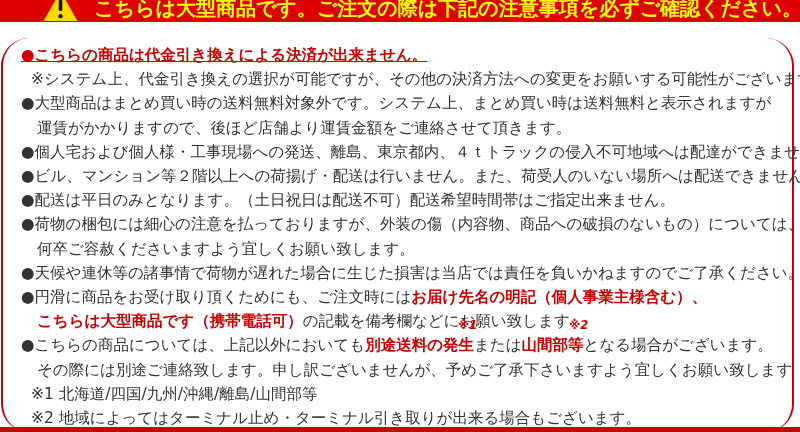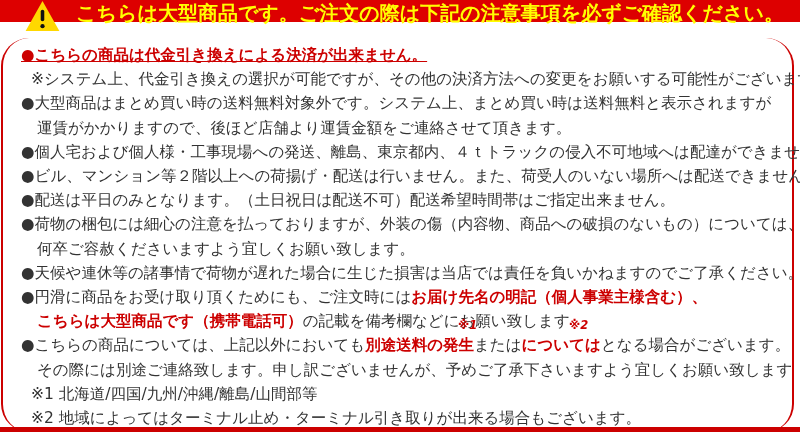--- a/index.html
+++ b/index.html
@@ -15,22 +15,22 @@
     background: #ffffff;
     overflow: hidden;
   }
   
   .header {
     position: absolute;
     top: 0; left: 0; right: 0;
     height: 22px;
     background: #dd0000;
     display: flex;
-    align-items: flex-start;
-    padding-left: 24px;
+    align-items: flex-end;
+    padding-left: 42px;
     box-sizing: border-box;
   }
   .warn-icon { width: 37px; height: 32px; flex: 0 0 auto; }
   .header-title {
     margin-left: 15px;
     color: #ffff00;
     font-size: 20px;
     font-weight: bold;
     letter-spacing: 0px;
     white-space: nowrap;
@@ -122,21 +122,21 @@
     <div class="row bullet">
       <span>●円滑に商品をお受け取り頂くためにも、ご注文時には</span><span class="red-strong">お届け先名の明記（個人事業主様含む）、</span>
     </div>
     <div class="row cont">
       <span class="red-strong">こちらは大型商品です（携帯電話可）</span><span>の記載を備考欄などにお願い致します</span>
     </div>
 
     <div class="row bullet">
       <span class="ref-mark m1">※1</span>
       <span class="ref-mark m2">※2</span>
-      <span>●こちらの商品については、上記以外においても</span><span class="red-strong">別途送料の発生</span><span>または</span><span class="red-strong">については</span><span>となる場合がございます。</span>
+      <span>●こちらの商品については、上記以外においても</span><span class="red-strong">別途送料の発生</span><span>または</span><span class="red-strong">山間部等</span><span>となる場合がございます。</span>
     </div>
     <div class="row cont">その際には別途ご連絡致します。申し訳ございませんが、予めご了承下さいますよう宜しくお願い致します</div>
 
     <div class="row footnote">※1 北海道/四国/九州/沖縄/離島/山間部等</div>
     <div class="row footnote">※2 地域によってはターミナル止め・ターミナル引き取りが出来る場合もございます。</div>
 
   </div>
 
   <div class="bottom-bar"></div>
 

